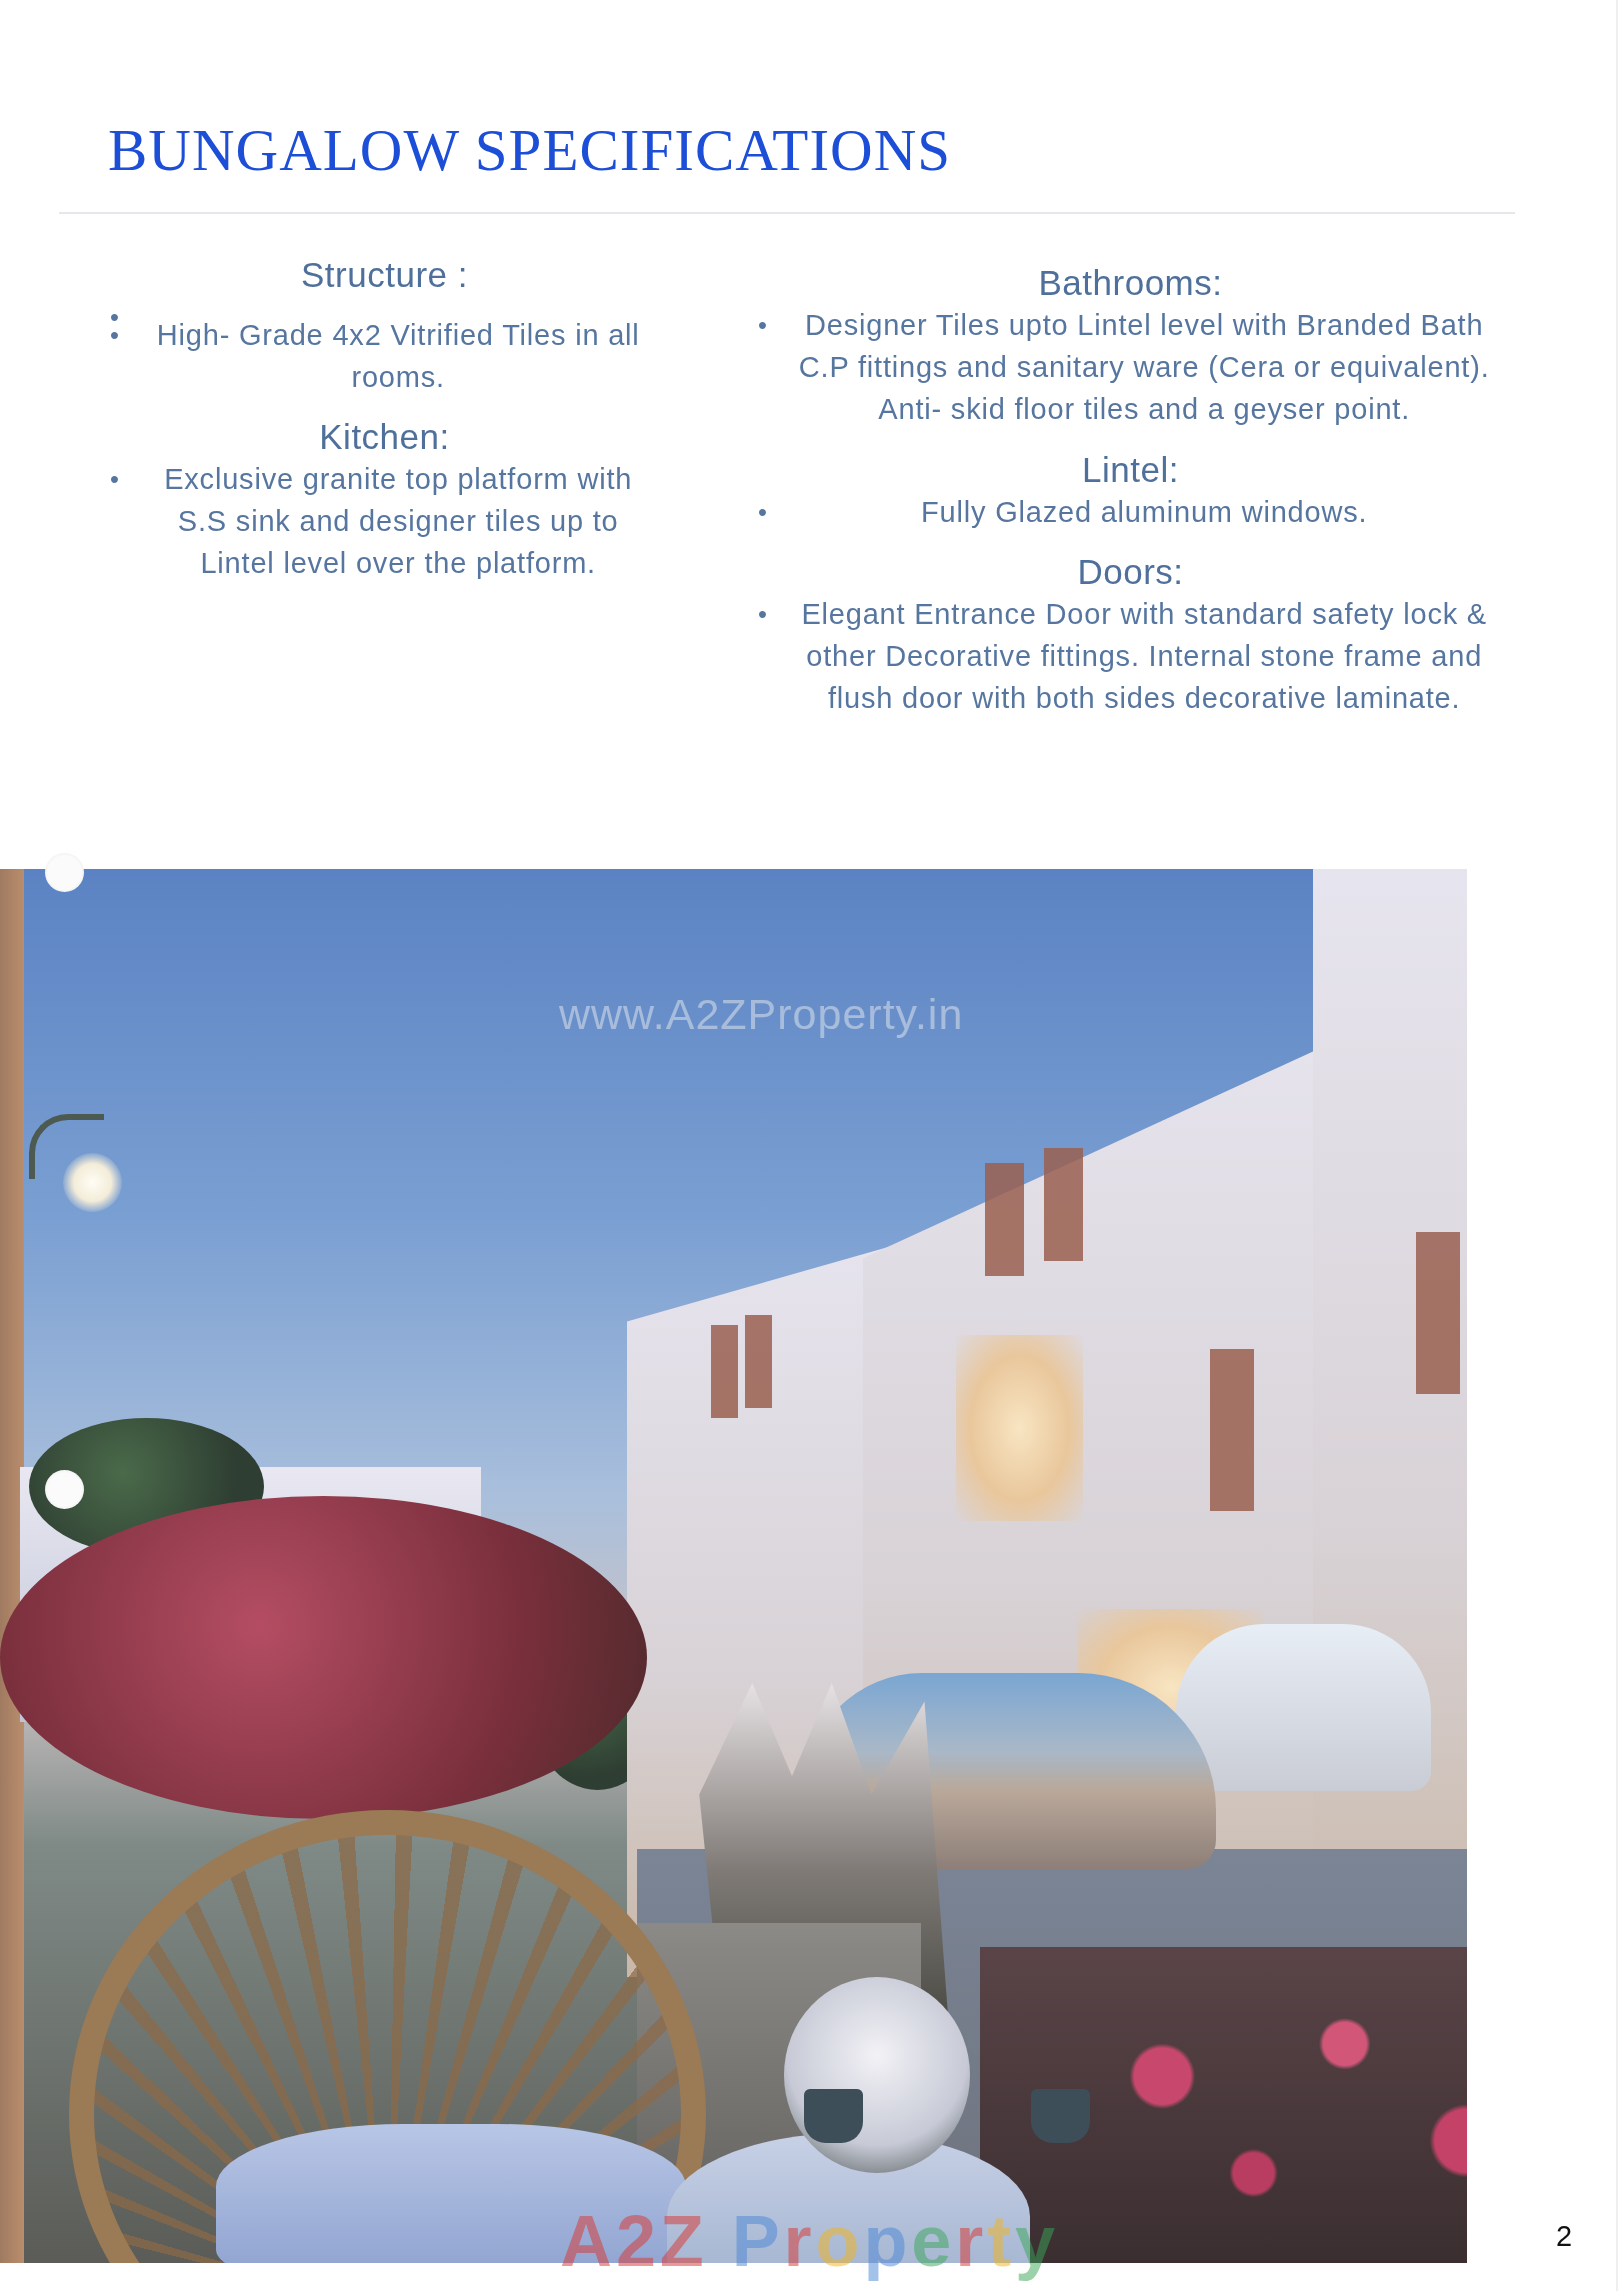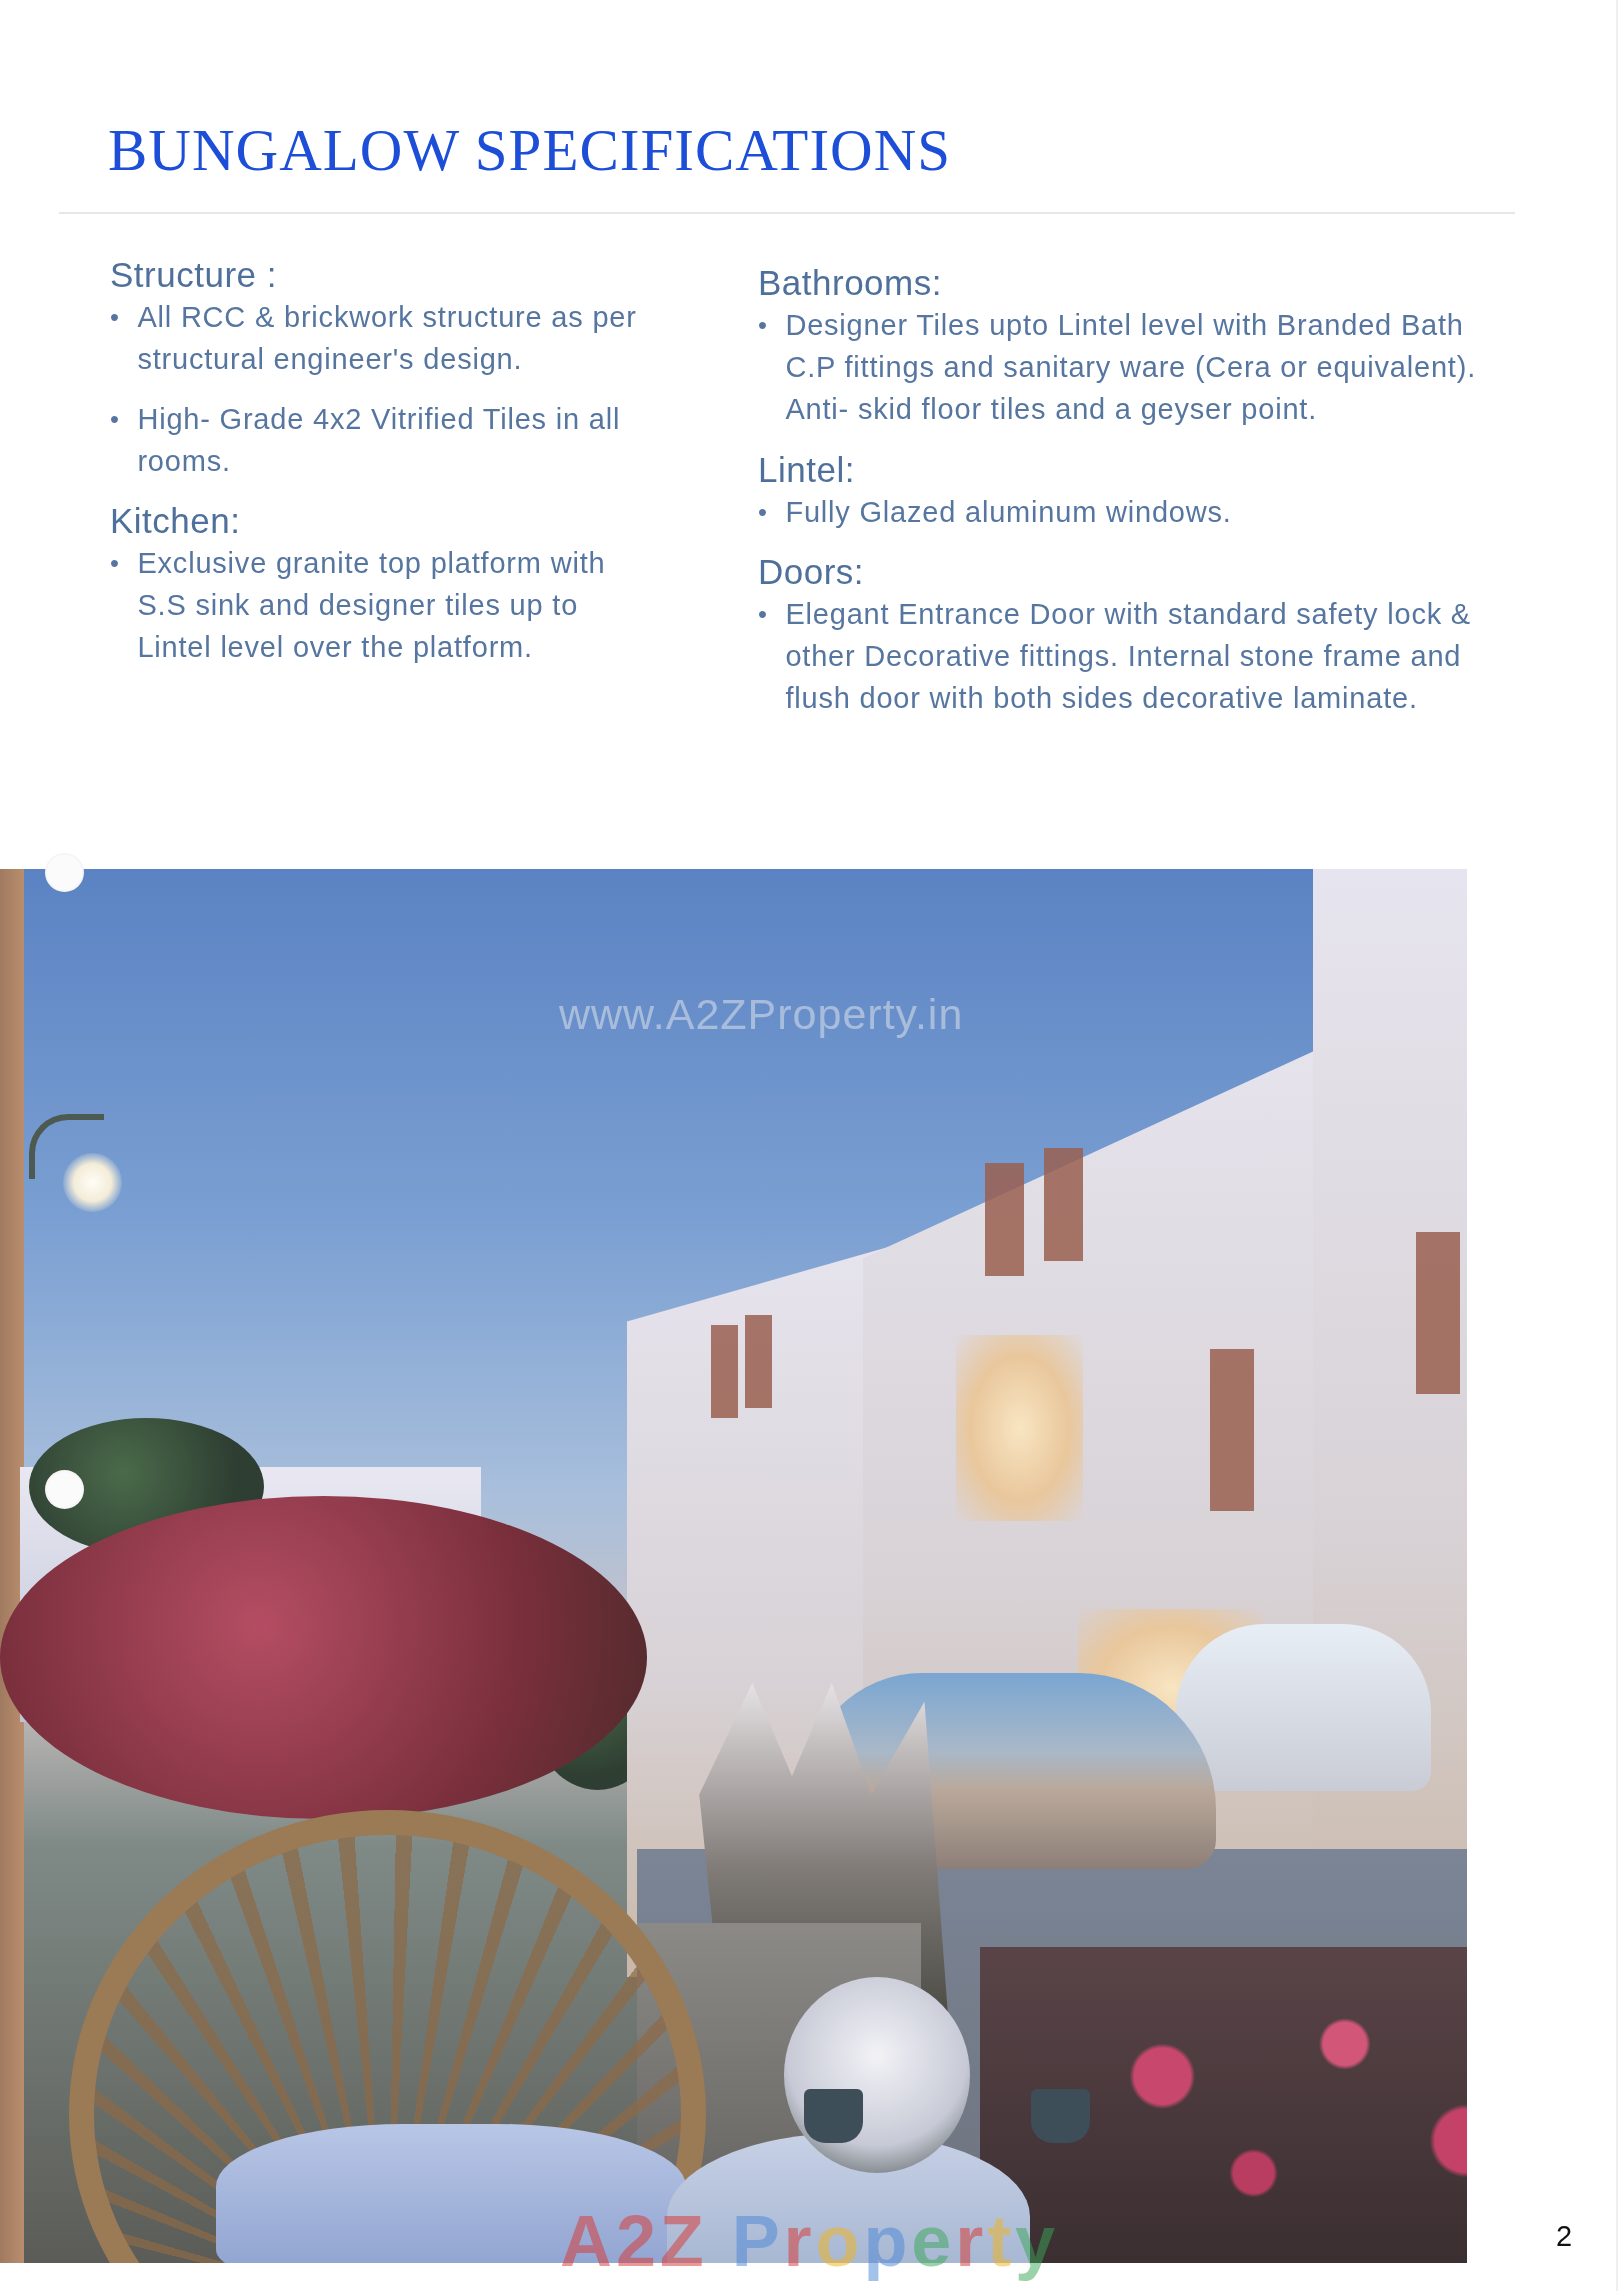--- a/index.html
+++ b/index.html
@@ -1,20 +1,20 @@
 <!DOCTYPE html>
 <html><head>
 <meta charset="utf-8">
 <style>
   html,body{margin:0;padding:0;background:#fff;}
   body{width:1620px;height:2292px;position:relative;overflow:hidden;font-family:"Liberation Serif","DejaVu Serif",serif;}
   .page-title{position:absolute;left:108px;top:116px;margin:0;font-weight:normal;font-size:59px;letter-spacing:1px;color:#1d4ed8;font-family:"Liberation Serif","DejaVu Serif",serif;}
   .divider{position:absolute;left:59px;top:212px;width:1456px;height:2px;background:#e6e7ea;}
   .edge-line{position:absolute;left:1616px;top:0;width:2px;height:2292px;background:#efefef;}
-  .col{position:absolute;color:#4d6f9c;font-family:"Liberation Sans","DejaVu Sans",sans-serif;}
+  .col{position:absolute;color:#4d6f9c;font-family:"Liberation Sans","DejaVu Sans",sans-serif;text-align:center;}
   .col.left{left:110px;top:253px;width:549px;}
   .col.right{left:758px;top:253px;width:745px;margin-top:8px;}
   .spec{margin:0 0 17.6px 0;}
   .spec h2{margin:0;font-weight:normal;font-size:35px;line-height:43px;letter-spacing:0.5px;font-family:"Liberation Sans","DejaVu Sans",sans-serif;color:#4f709b;}
   .spec p{margin:0;position:relative;padding-left:27.4px;font-size:29px;line-height:42px;letter-spacing:0.8px;color:#5676a0;}
   .spec p .bullet{position:absolute;left:0;top:0;font-size:25.5px;}
   .photo{position:absolute;left:0;top:869px;width:1467px;height:1394px;overflow:hidden;
     background:linear-gradient(180deg,#5b83c3 0%,#7a9fd2 25%,#a9bfdc 45%,#cbc3c4 58%,#7f8a86 70%,#5b5c57 100%);}
   .photo .pillar-left{position:absolute;left:0;top:0;width:23.5px;height:1394px;background:linear-gradient(90deg,#a07a60,#b98e6e);}
   .bldg{position:absolute;background:linear-gradient(180deg,#e6e4ee,#d8d2d6 60%,#c9b8a8);}
@@ -51,21 +51,21 @@
 <body>
 
 <div class="edge-line"></div>
 
 <h1 class="page-title">BUNGALOW SPECIFICATIONS</h1>
 <div class="divider"></div>
 
 <div class="col left">
   <div class="spec">
     <h2>Structure :</h2>
-    <p><span class="bullet">•</span><span>All RCC &amp; brickwork structure as per structural engineer's design.</span></p>
+    <p><span class="bullet">•</span></p>
   </div>
   <div class="spec">
     <p><span class="bullet">•</span><span>High- Grade 4x2 Vitrified Tiles in all rooms.</span></p>
   </div>
   <div class="spec">
     <h2>Kitchen:</h2>
     <p><span class="bullet">•</span><span>Exclusive granite top platform with S.S sink and designer tiles up to Lintel level over the platform.</span></p>
   </div>
 </div>
 

